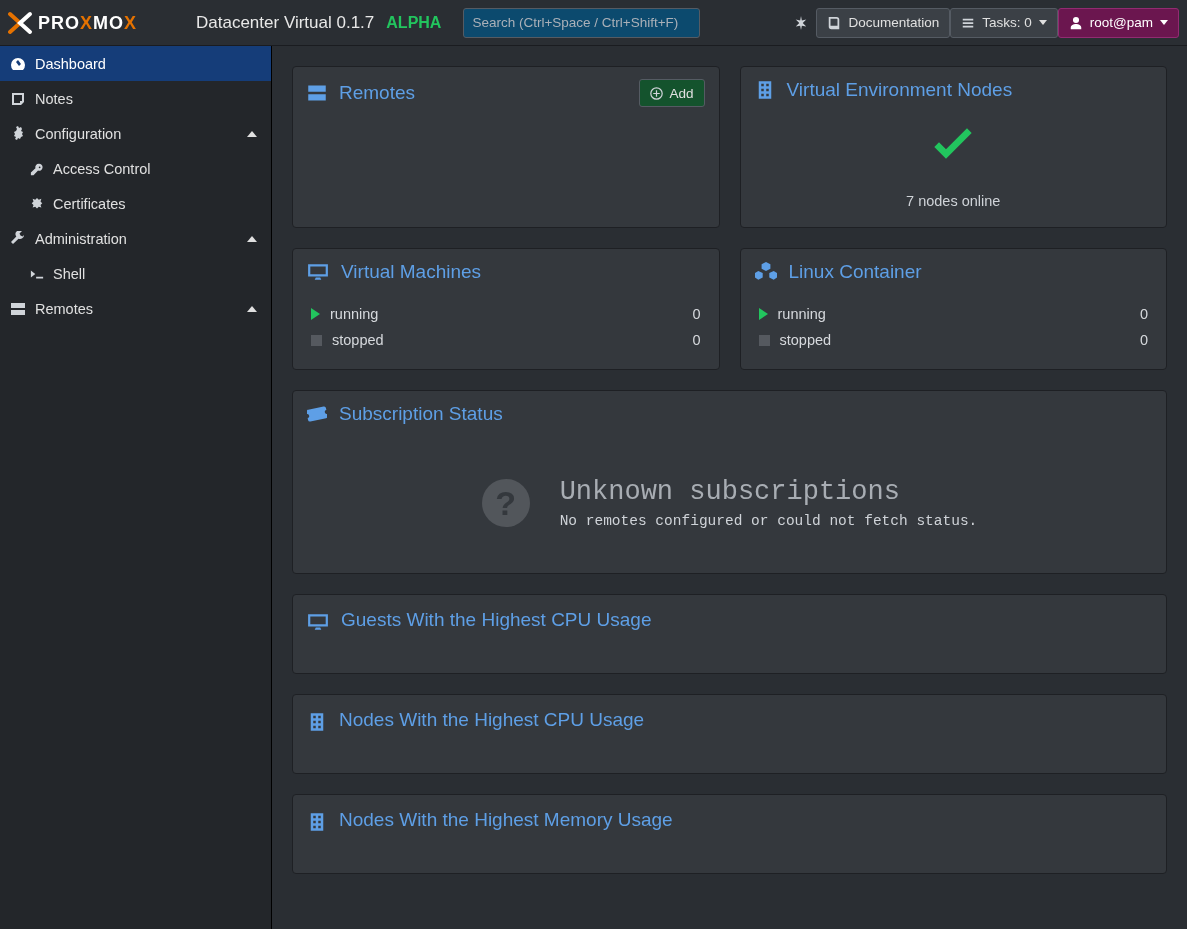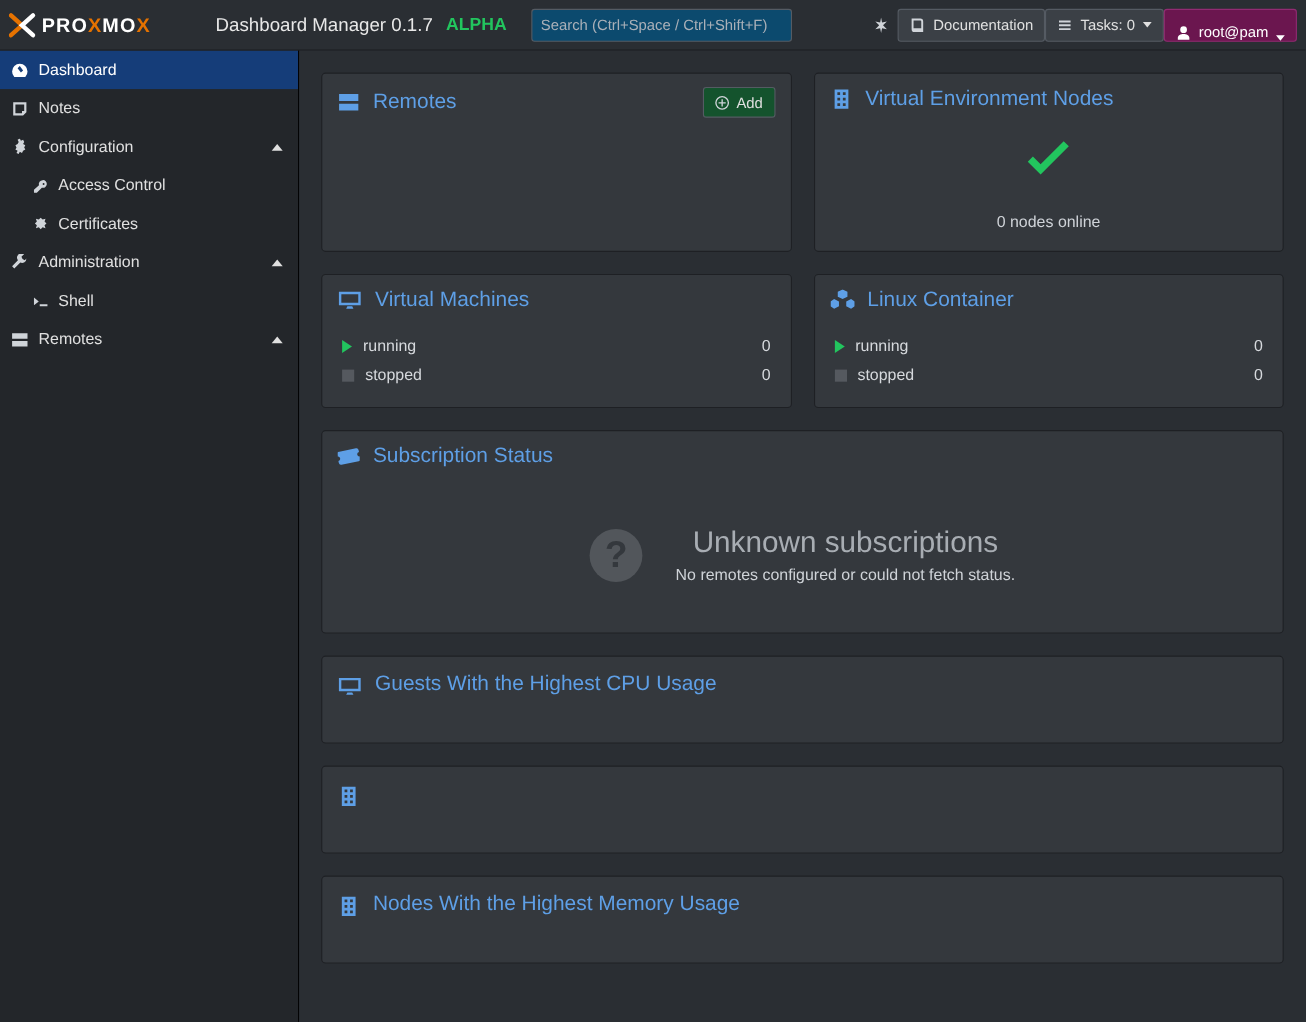--- a/index.html
+++ b/index.html
@@ -47,21 +47,20 @@
     font-size: 13.5px;
     padding: 0 10px;
     display: inline-flex; align-items: center; gap: 7px;
     cursor: pointer;
   }
   .hdr-icon-only { width: 30px; justify-content: center; padding: 0; background: transparent; border-color: transparent; }
   .user-btn {
     background: #6b164f;
     border: 1px solid #922b72;
     color: #fff;
-    align-items: flex-end;
   }
   .user-btn svg path { fill: #fff; }
   .caret-down {
     width: 0; height: 0;
     border-left: 4px solid transparent;
     border-right: 4px solid transparent;
     border-top: 5px solid currentColor;
     display: inline-block;
   }
 
@@ -174,21 +173,21 @@
   .sub-big {
     display: flex; align-items: center; justify-content: center;
     gap: 30px; width: 100%;
   }
   .qmark {
     width: 48px; height: 48px; border-radius: 50%;
     background: #52565b; color: #34383d;
     font-size: 34px; font-weight: 700;
     display: flex; align-items: center; justify-content: center;
   }
-  .sub-text { text-align: center; }
+  .sub-text { text-align: left; font-family: Liberation Mono, monospace; }
   .sub-text .t1 { color: #a8adb3; font-size: 27px; font-weight: 400; }
   .sub-text .t2 { color: #cfd3d8; font-size: 14.5px; margin-top: 6px; }
 
   .simple-panel { margin-bottom: 20px; }
   .simple-panel .panel-hdr { padding: 14px 14px; min-height: 78px; align-items: flex-start; }
   .simple-panel .panel-hdr h2 { margin-top: 0; }
   .simple-panel .panel-hdr svg { margin-top: 3px; }
 </style>
 </head>
 <body>
@@ -199,21 +198,21 @@
 
       <g>
         <path d="M2 3 L12 12 L2 21" stroke="#e57200" stroke-width="4" fill="none" stroke-linecap="round"></path>
         <path d="M22 3 L12 12 L22 21" stroke="#ffffff" stroke-width="4" fill="none" stroke-linecap="round"></path>
       </g>
       <text x="30" y="18" font-family="Arial" font-size="18" font-weight="700" letter-spacing="1">
         <tspan fill="#ffffff">PRO</tspan><tspan fill="#e57200">X</tspan><tspan fill="#ffffff">MO</tspan><tspan fill="#e57200">X</tspan>
       </text>
     </svg>
   </div>
-  <span class="app-title">Dashboard Manager 0.1.7</span>
+  <span class="app-title">Datacenter Virtual 0.1.7</span>
   <span class="alpha-tag">ALPHA</span>
 
   <input class="search-box" type="text" placeholder="Search (Ctrl+Space / Ctrl+Shift+F)" style="">
 
   <div class="header-spacer"></div>
 
   <button class="hdr-btn hdr-icon-only">
     <svg width="14" height="14" viewBox="0 0 16 16">
         <path fill="#d0d4d9" d="M8 0l1 5 5-1-4 4 4 4-5-1-1 5-1-5-5 1 4-4-4-4 5 1z"></path>
       </svg>
@@ -333,21 +332,21 @@
               <path fill="#5e9fe6" d="M3 1h10v14H3V1zm2 2v2h2V3H5zm4 0v2h2V3H9zM5 7v2h2V7H5zm4 0v2h2V7H9zM5 11v2h2v-2H5zm4 0v2h2v-2H9z"></path>
             </svg>
           <h2>Virtual Environment Nodes</h2>
         </div>
         <div class="panel-body">
           <div class="check-mark">
             <svg viewBox="0 0 24 24">
                 <path fill="#22c55e" d="M20 6L9 17l-5-5 2-2 3 3 9-9z"></path>
               </svg>
           </div>
-          <div class="body-msg">0 nodes online</div>
+          <div class="body-msg">7 nodes online</div>
         </div>
       </div>
     </div>
 
     <div class="row">
       <div class="panel">
         <div class="panel-hdr">
           <svg width="22" height="20" viewBox="0 0 20 16">
               <path fill="#5e9fe6" d="M1 1h18v11H1V1zm2 2v7h14V3H3zm5 10h4l1 2H7z"></path>
             </svg>
@@ -414,20 +413,21 @@
           </svg>
         <h2>Guests With the Highest CPU Usage</h2>
       </div>
     </div>
 
     <div class="panel simple-panel">
       <div class="panel-hdr">
         <svg width="20" height="20" viewBox="0 0 16 16">
             <path fill="#5e9fe6" d="M3 1h10v14H3V1zm2 2v2h2V3H5zm4 0v2h2V3H9zM5 7v2h2V7H5zm4 0v2h2V7H9zM5 11v2h2v-2H5zm4 0v2h2v-2H9z"></path>
           </svg>
+        <h2>Nodes With the Highest CPU Usage</h2>
       </div>
     </div>
 
     <div class="panel simple-panel">
       <div class="panel-hdr">
         <svg width="20" height="20" viewBox="0 0 16 16">
             <path fill="#5e9fe6" d="M3 1h10v14H3V1zm2 2v2h2V3H5zm4 0v2h2V3H9zM5 7v2h2V7H5zm4 0v2h2V7H9zM5 11v2h2v-2H5zm4 0v2h2v-2H9z"></path>
           </svg>
         <h2>Nodes With the Highest Memory Usage</h2>
       </div>

